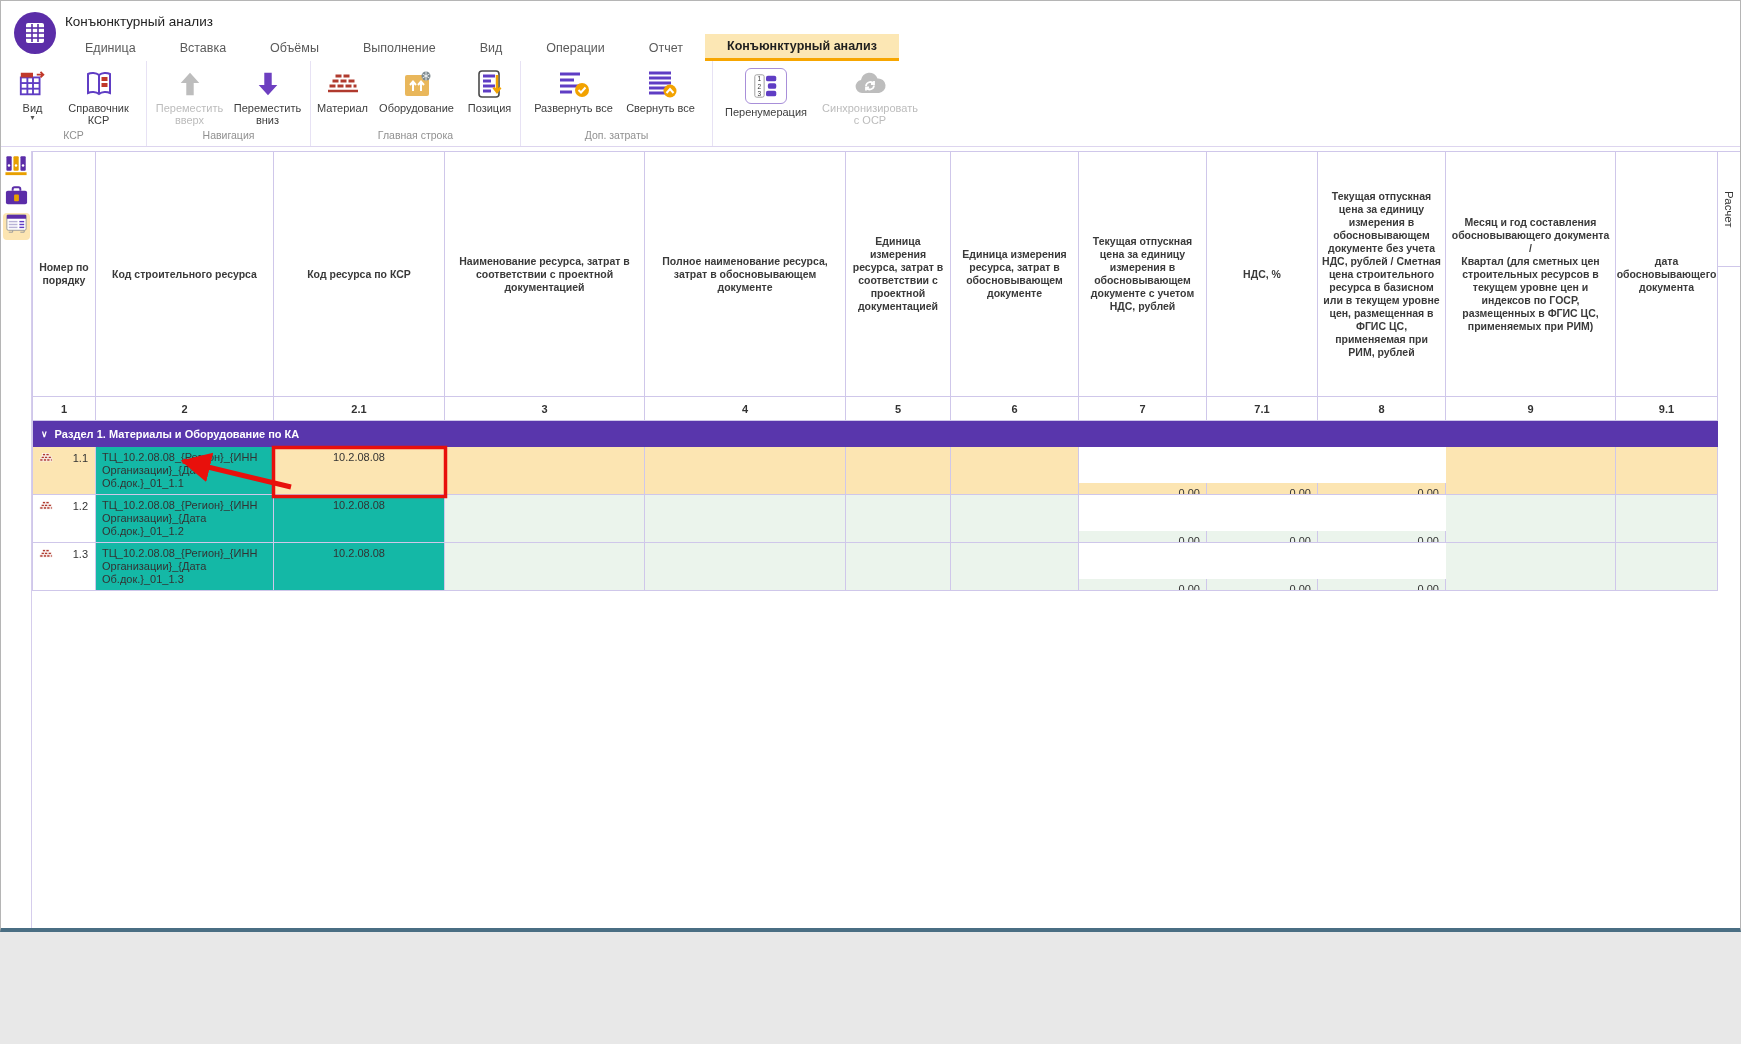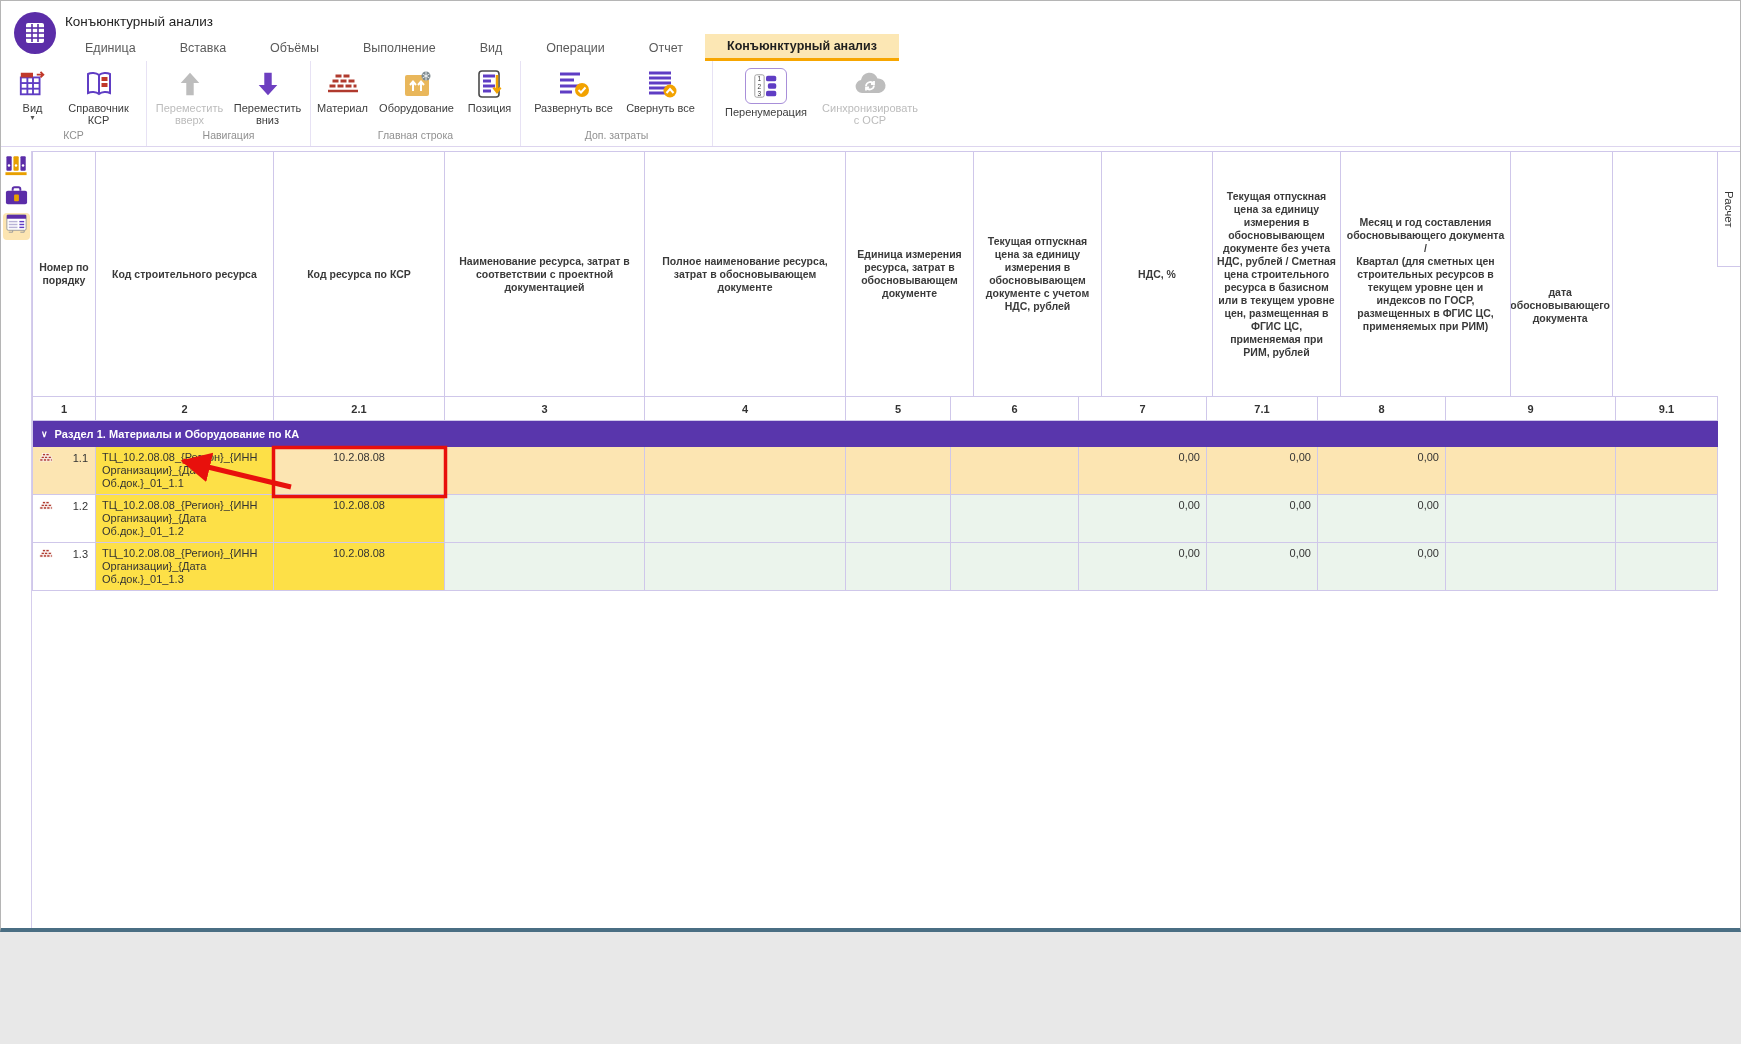--- a/index.html
+++ b/index.html
@@ -33,26 +33,26 @@
   .hrow{height:245px;border-bottom:1px solid #CFC7EA;}
   .nrow{height:24px;border-bottom:1px solid #CFC7EA;}
   .srow{height:26px;background:#5936AC;color:#fff;align-items:center;font-size:11px;font-weight:600;padding-left:8px;}
   .drow{height:48px;border-bottom:1px solid #CFC7EA;}
   .hc,.nc,.dc{border-right:1px solid #CFC7EA;box-sizing:border-box;overflow:hidden;}
   .hc{display:flex;align-items:center;justify-content:center;text-align:center;font-weight:700;font-size:10.5px;line-height:13px;color:#3a3a3a;padding:2px 3px;white-space:pre-line;}
   .nc{display:flex;align-items:center;justify-content:center;font-weight:700;font-size:11px;color:#333;}
   .dc{font-size:11px;color:#333;padding:4px 6px;line-height:13px;}
   .c1{width:63px;}.c2{width:178px;}.c3{width:171px;text-align:center;}.c4{width:200px;}.c5{width:201px;}.c6{width:105px;}
   .c7{width:128px;}.c8{width:128px;}.c9{width:111px;}.c10{width:128px;}.c11{width:170px;}.c12{width:102px;}
-  .hc.split{flex-direction:column;padding:0;align-items:flex-end;}
+  .hc.split{flex-direction:row;padding:0;align-items:center;}
   .split-top{height:61px;border-bottom:1px solid #CFC7EA;}
   .split-bot{flex:1;display:flex;align-items:center;justify-content:center;text-align:center;padding:2px;}
-  .bg-cream{background:#FCE5B2;}.bg-green{background:#fde047;}.bg-pale{background:#EBF4EC;}.bg-white{background:#fff;}
+  .bg-cream{background:#FCE5B2;}.bg-green{background:#14b8a6;}.bg-pale{background:#EBF4EC;}.bg-white{background:#fff;}
   .dc.numcell{display:flex;justify-content:space-between;align-items:flex-start;padding:5px 7px 0 6px;}
-  .dc.money{text-align:right;}
+  .dc.money{text-align:right;margin-top:36px;}
   .chev{font-size:9px;margin-right:7px;}
   
   .calc-tab{position:absolute;left:1716px;top:150px;width:24px;height:116px;border:1px solid #CFC7EA;box-sizing:border-box;
             background:#fff;display:flex;align-items:center;justify-content:center;cursor:pointer;}
   .calc-tab span{writing-mode:vertical-rl;font-size:11.5px;color:#333;}
   
   .hscroll{position:absolute;left:31px;top:1001px;width:1686px;height:9px;background:#EFECF7;border-radius:5px;}
   .hthumb{position:absolute;left:554px;top:0;width:295px;height:9px;background:#9D8CD6;border-radius:5px;cursor:grab;}
   .btab{position:absolute;left:31px;top:1012px;width:178px;height:27px;background:#FCE9BC;border-top:3px solid #F7A600;
         display:flex;align-items:center;gap:6px;padding:0 8px;box-sizing:border-box;cursor:pointer;}
@@ -320,20 +320,21 @@
     </span>
   </div>
 
   <div class="grid">
     <div class="hrow">
       <div class="hc c1">Номер по порядку</div>
       <div class="hc c2">Код строительного ресурса</div>
       <div class="hc c3">Код ресурса по КСР</div>
       <div class="hc c4">Наименование ресурса, затрат в соответствии с проектной документацией</div>
       <div class="hc c5">Полное наименование ресурса, затрат в обосновывающем документе</div>
+      <div class="hc c6">Единица измерения ресурса, затрат в соответствии с проектной документацией</div>
       <div class="hc c7">Единица измерения ресурса, затрат в обосновывающем документе</div>
       <div class="hc c8">Текущая отпускная цена за единицу измерения в обосновывающем документе с учетом НДС, рублей</div>
       <div class="hc c9">НДС, %</div>
       <div class="hc c10">Текущая отпускная цена за единицу измерения в обосновывающем документе без учета НДС, рублей / Сметная цена строительного ресурса в базисном или в текущем уровне цен, размещенная в ФГИС ЦС, применяемая при РИМ, рублей</div>
       <div class="hc c11">Месяц и год составления обосновывающего документа /
 Квартал (для сметных цен строительных ресурсов в текущем уровне цен и индексов по ГОСР, размещенных в ФГИС ЦС, применяемых при РИМ)</div>
       <div class="hc c12 split">
         <div class="split-top"></div>
         <div class="split-bot">дата обосновывающего документа</div>
       </div>

